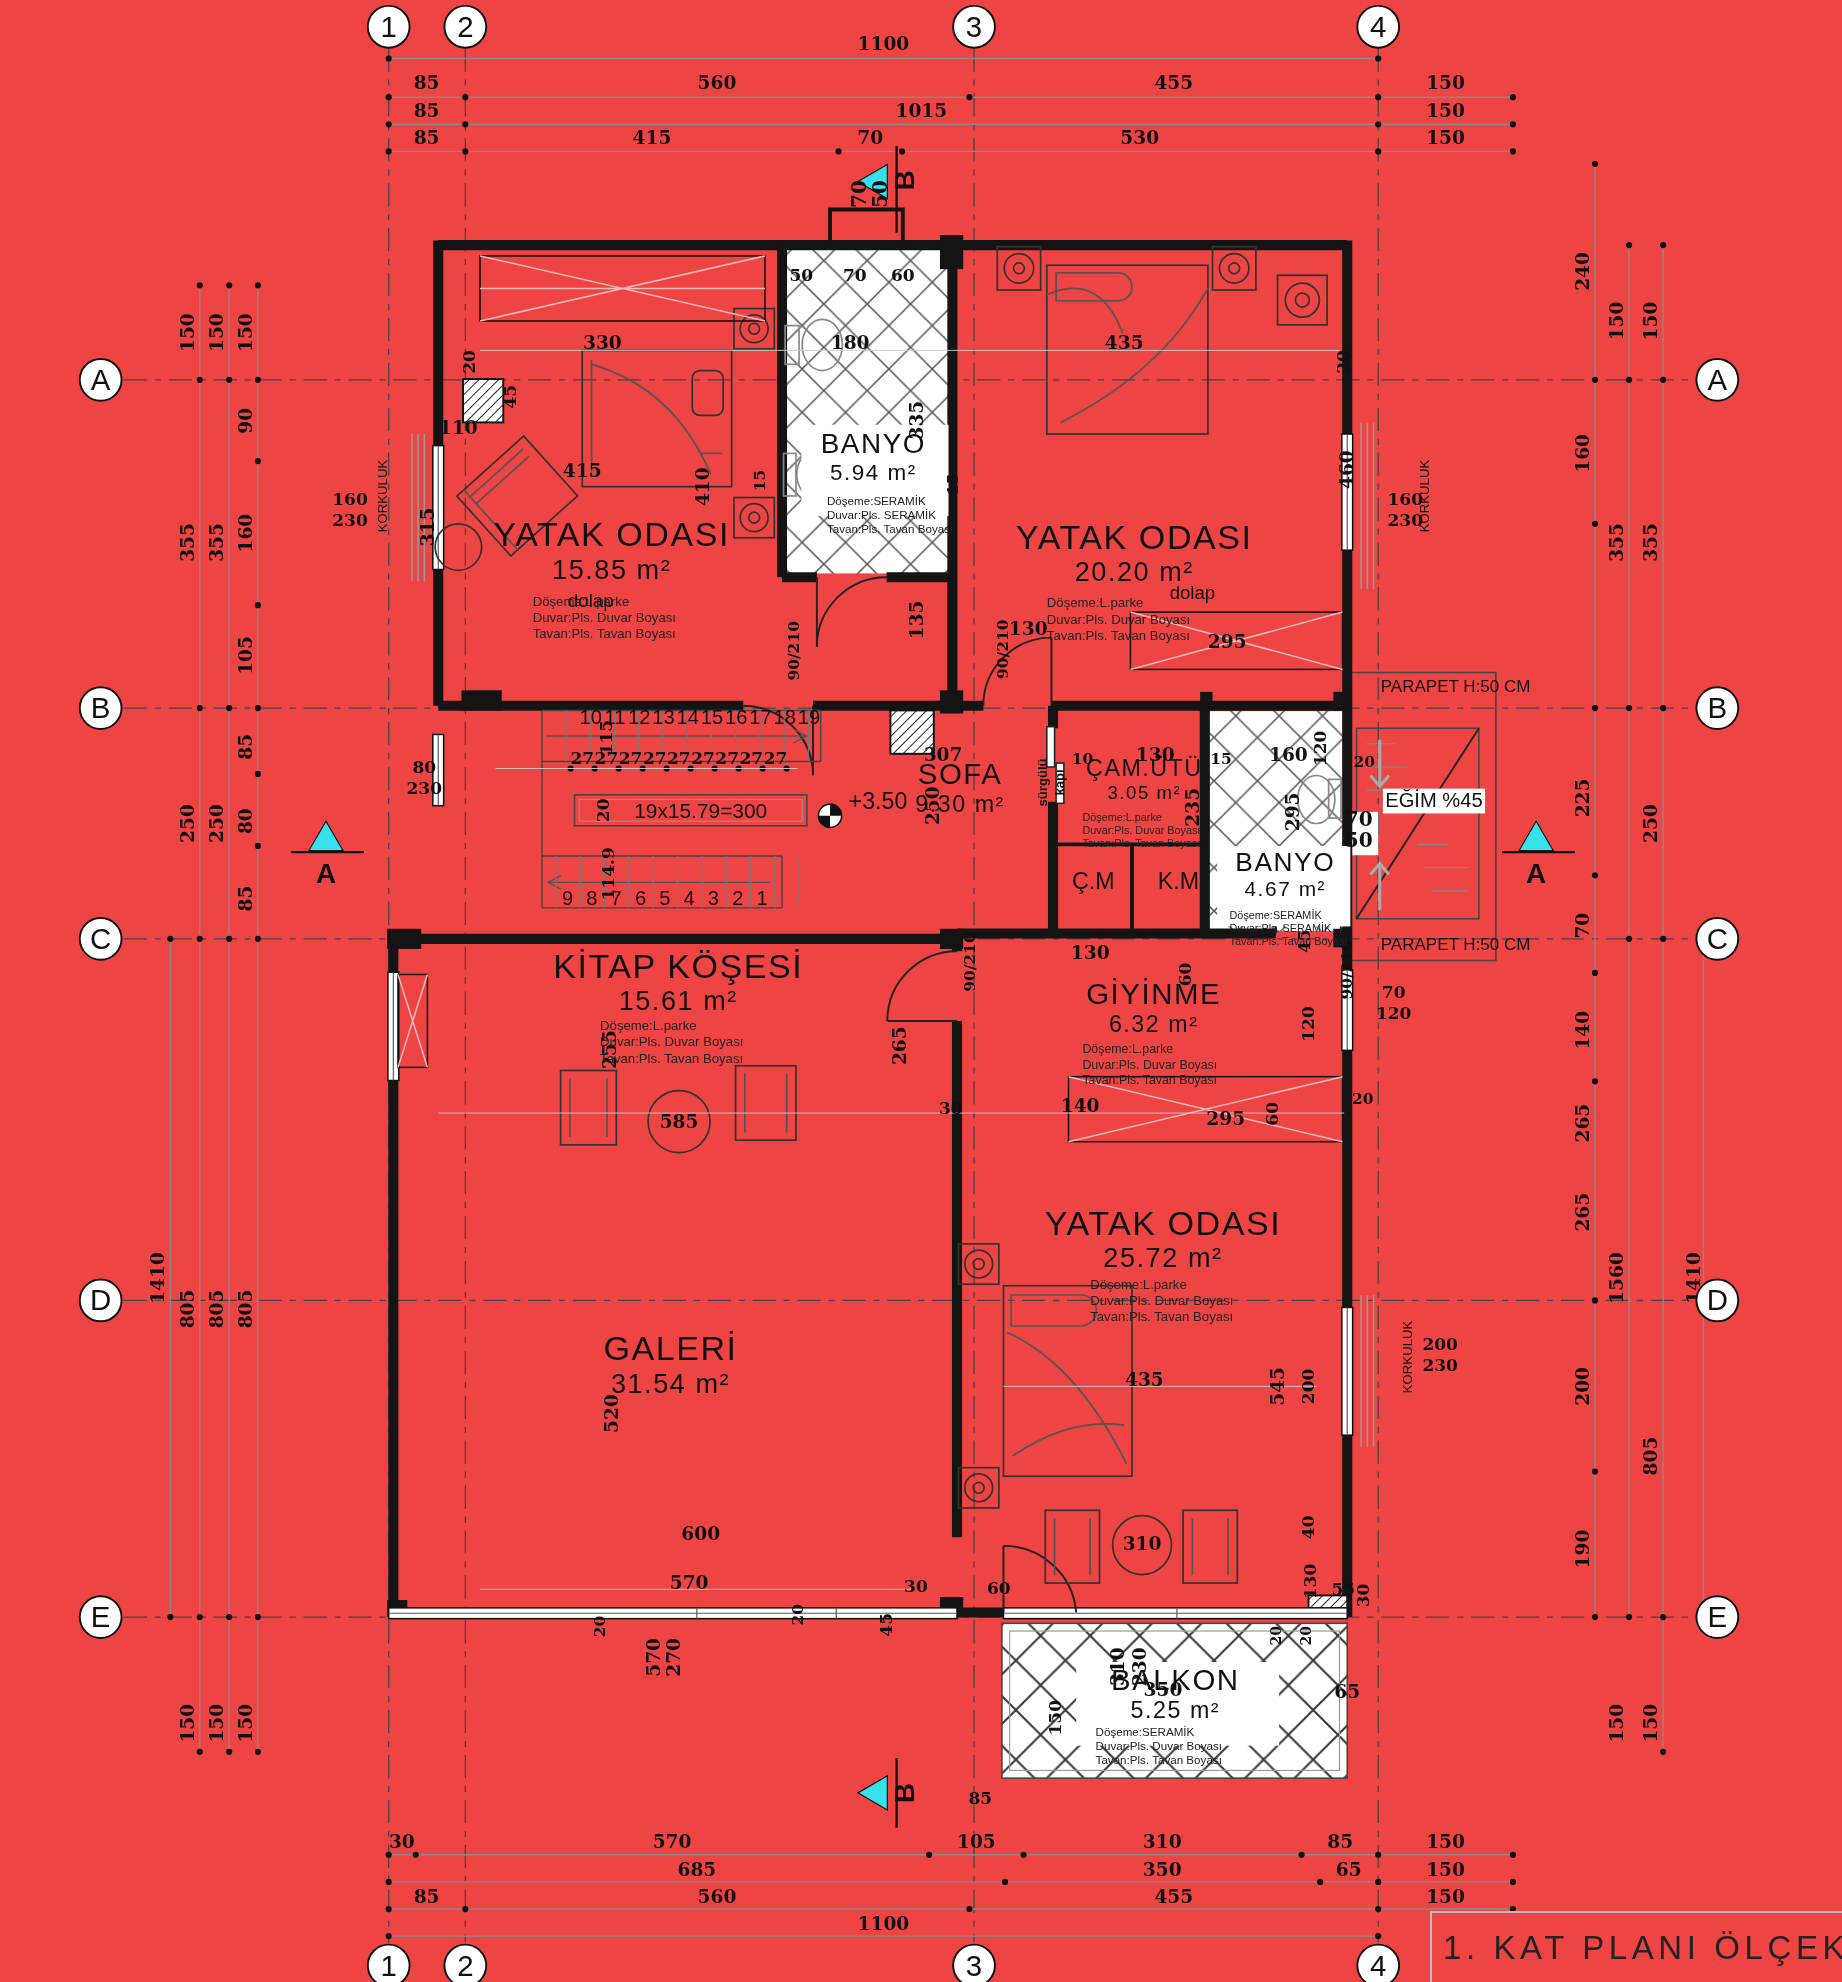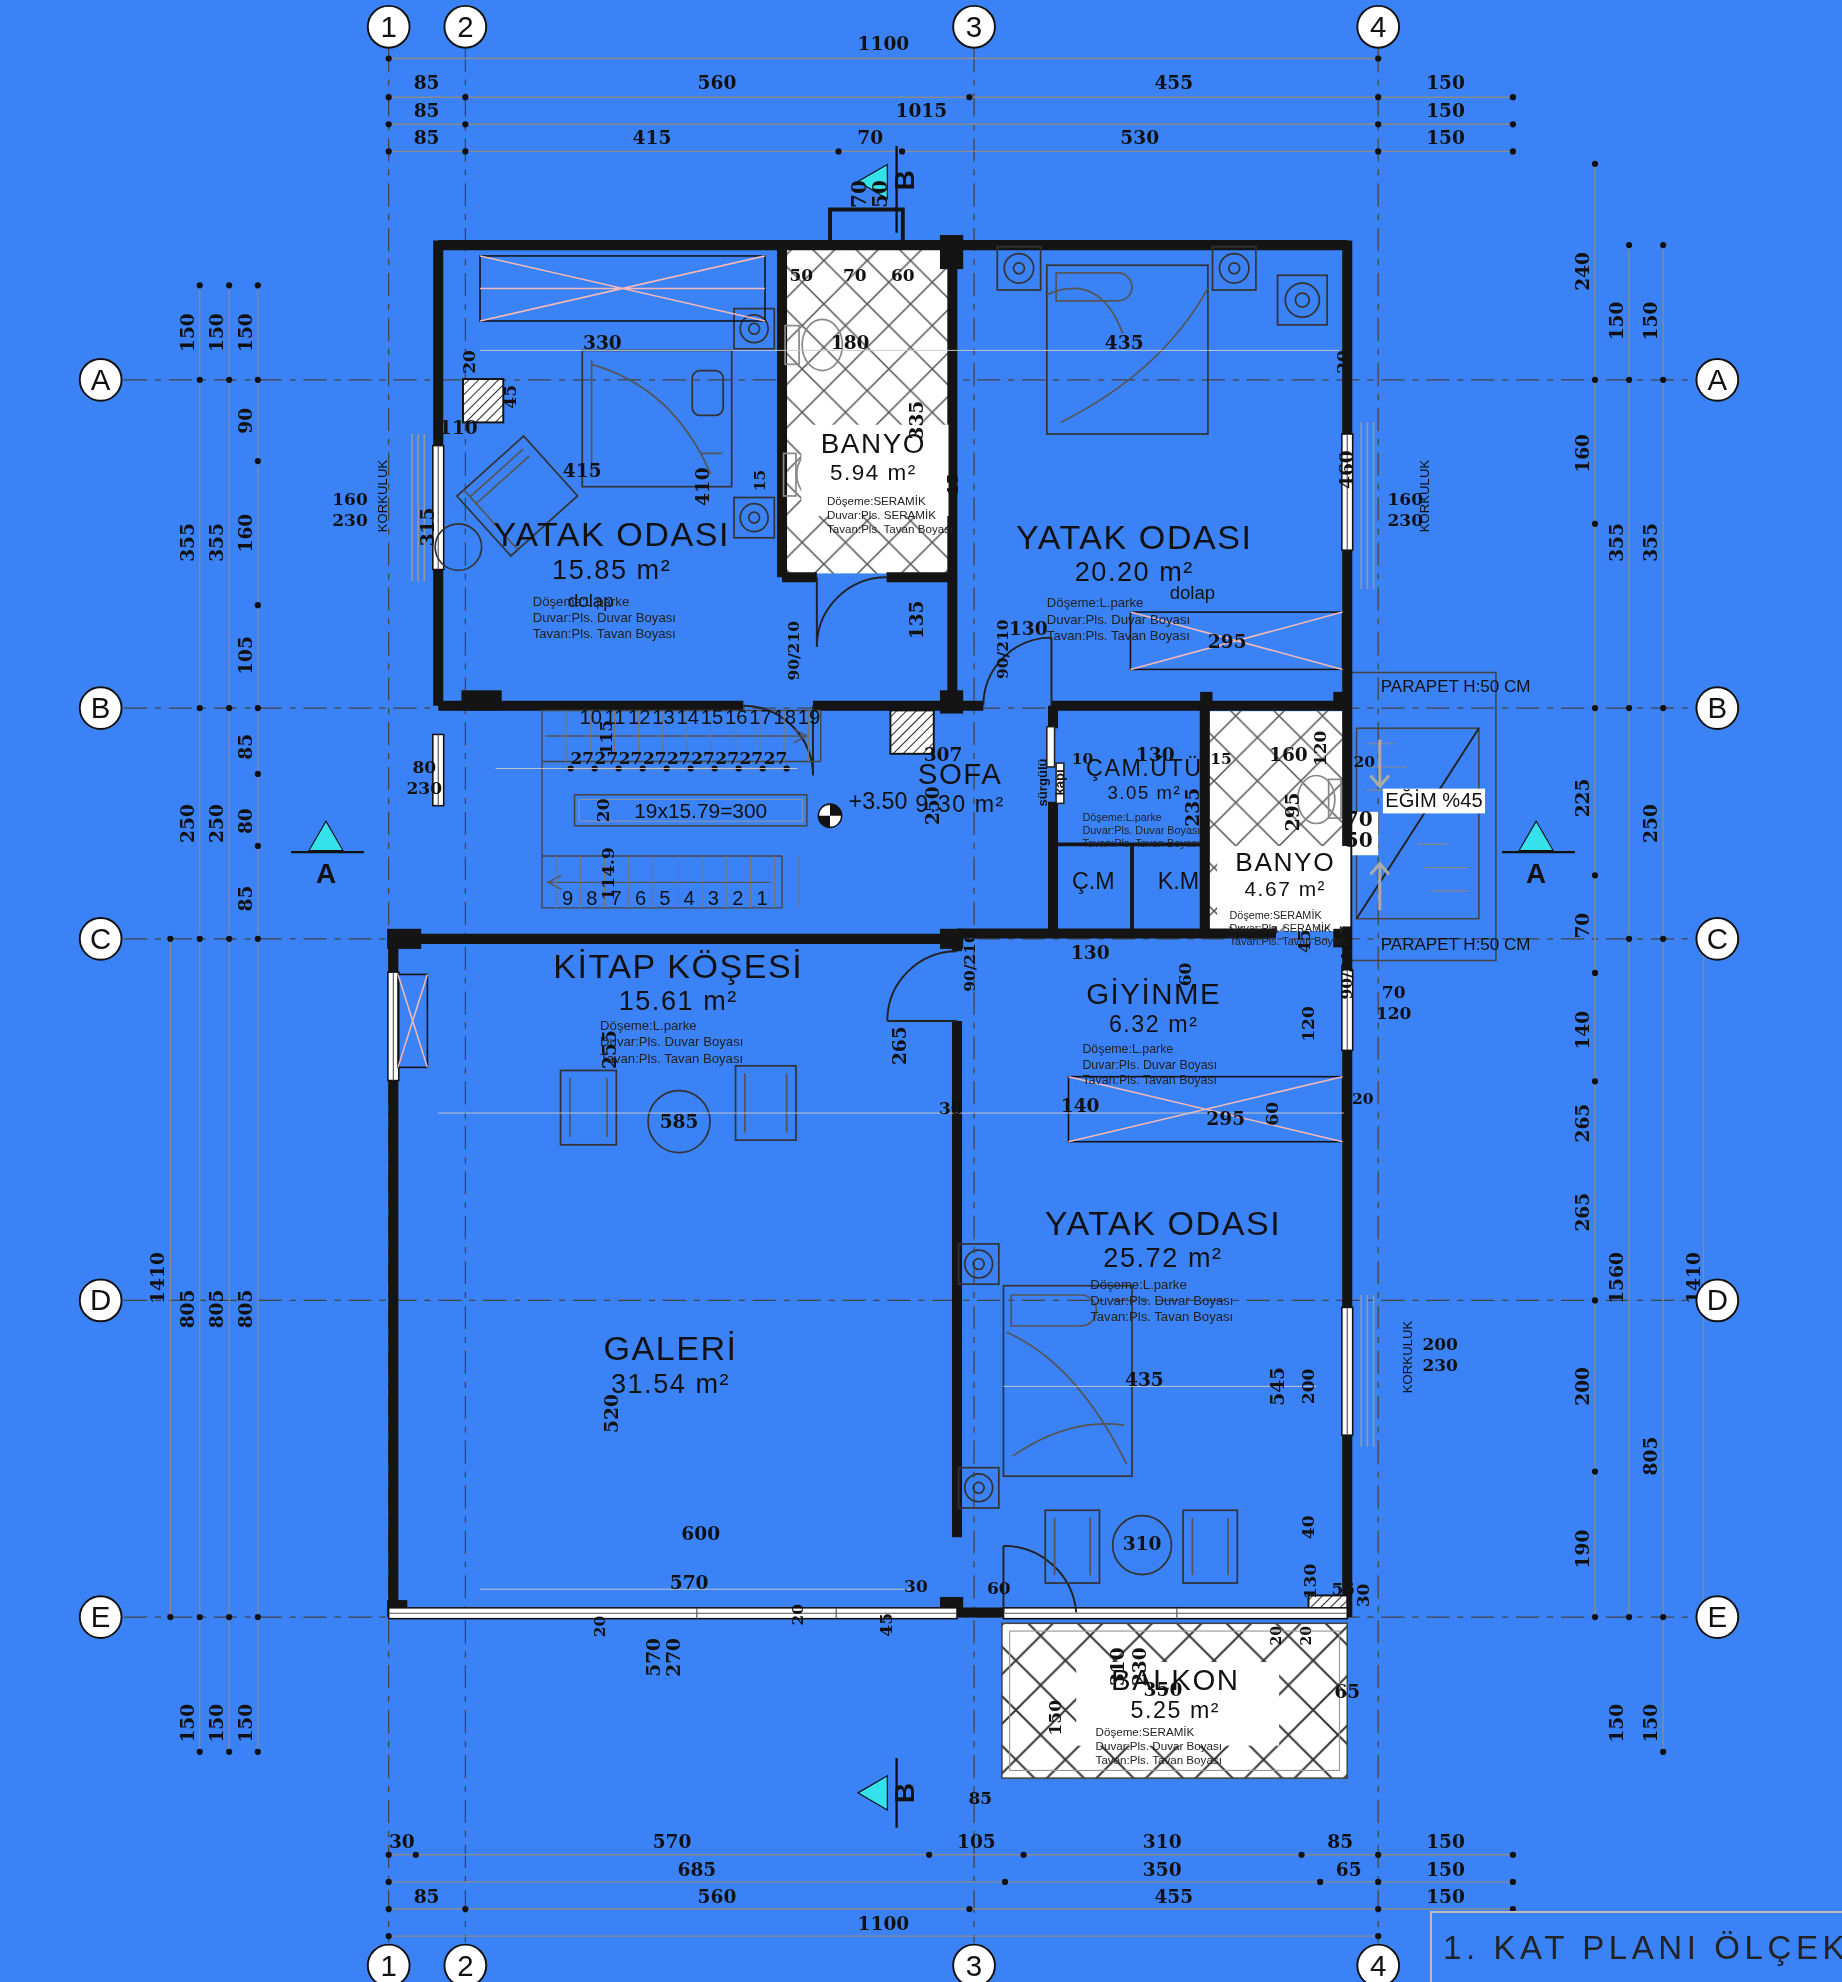--- a/index.html
+++ b/index.html
@@ -1,16 +1,16 @@
 <!DOCTYPE html>
 <html style="font-size:12.4px"><head>
 <meta charset="utf-8">
 <style>
   html,body{margin:0;padding:0;background:#e8e8e8;}
-  #canvas{position:relative;width:1842px;height:1983px;background:#3b82f6;overflow:hidden;
+  #canvas{position:relative;width:1842px;height:1983px;background:#ef4444;overflow:hidden;
           font-family:"Liberation Sans",sans-serif;}
   svg{position:absolute;left:0;top:0;}
   text{fill:#111;}
   .serif{font-family:"DejaVu Serif",serif;font-weight:bold;}
   .sans{font-family:"Liberation Sans",sans-serif;font-weight:normal;}
   .sansb{font-family:"Liberation Sans",sans-serif;font-weight:bold;}
   .room-name{font-family:"Liberation Sans",sans-serif;letter-spacing:2px;}
   .room-notes{font-family:"Liberation Sans",sans-serif;fill:#222;}
   #title-box{position:absolute;left:1430px;top:1911px;width:413px;height:71px;
              border-top:2.3px solid #bbb;border-left:2.3px solid #bbb;box-sizing:border-box;

